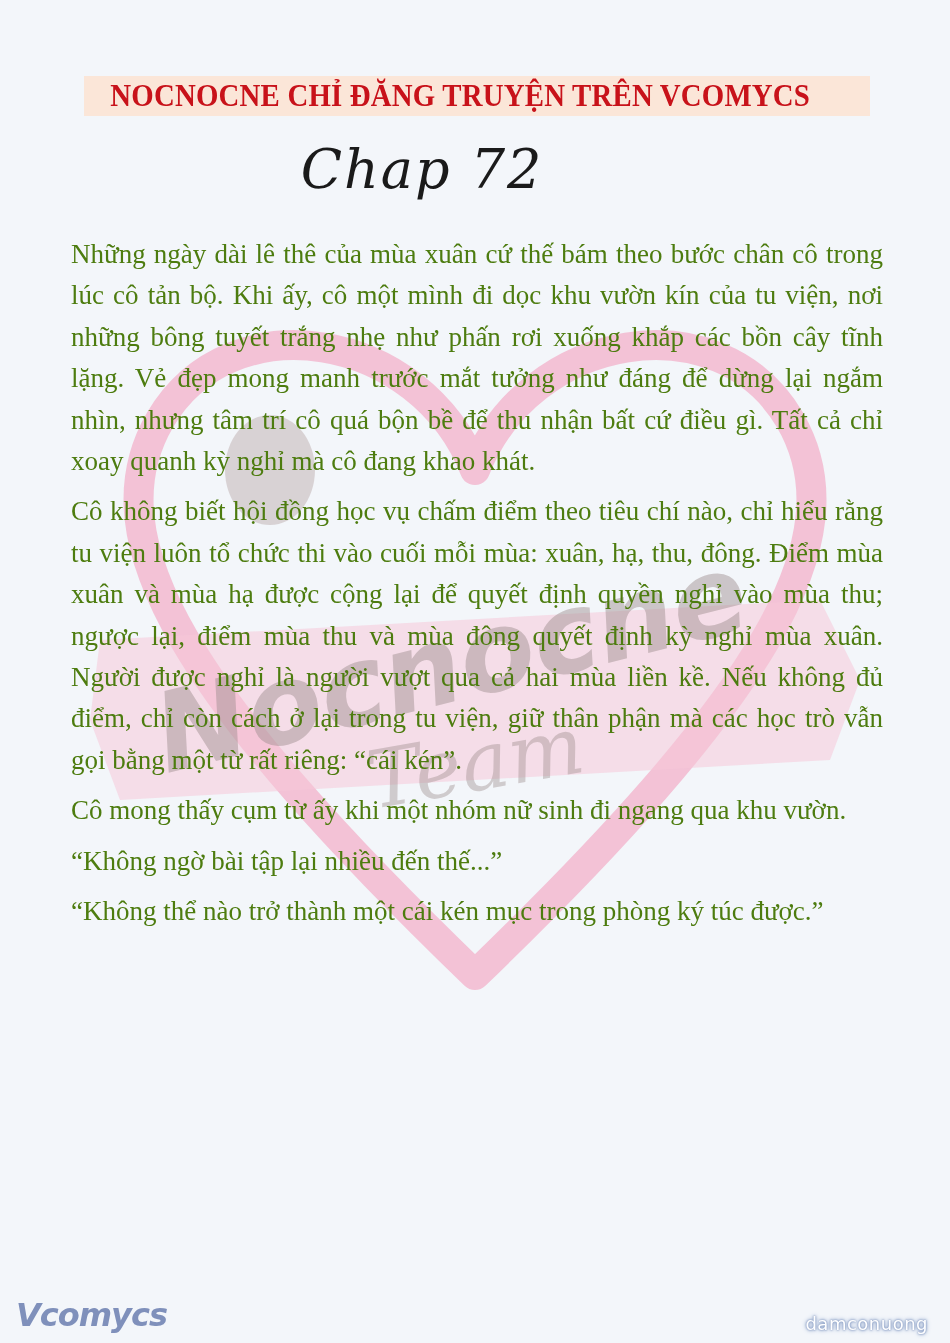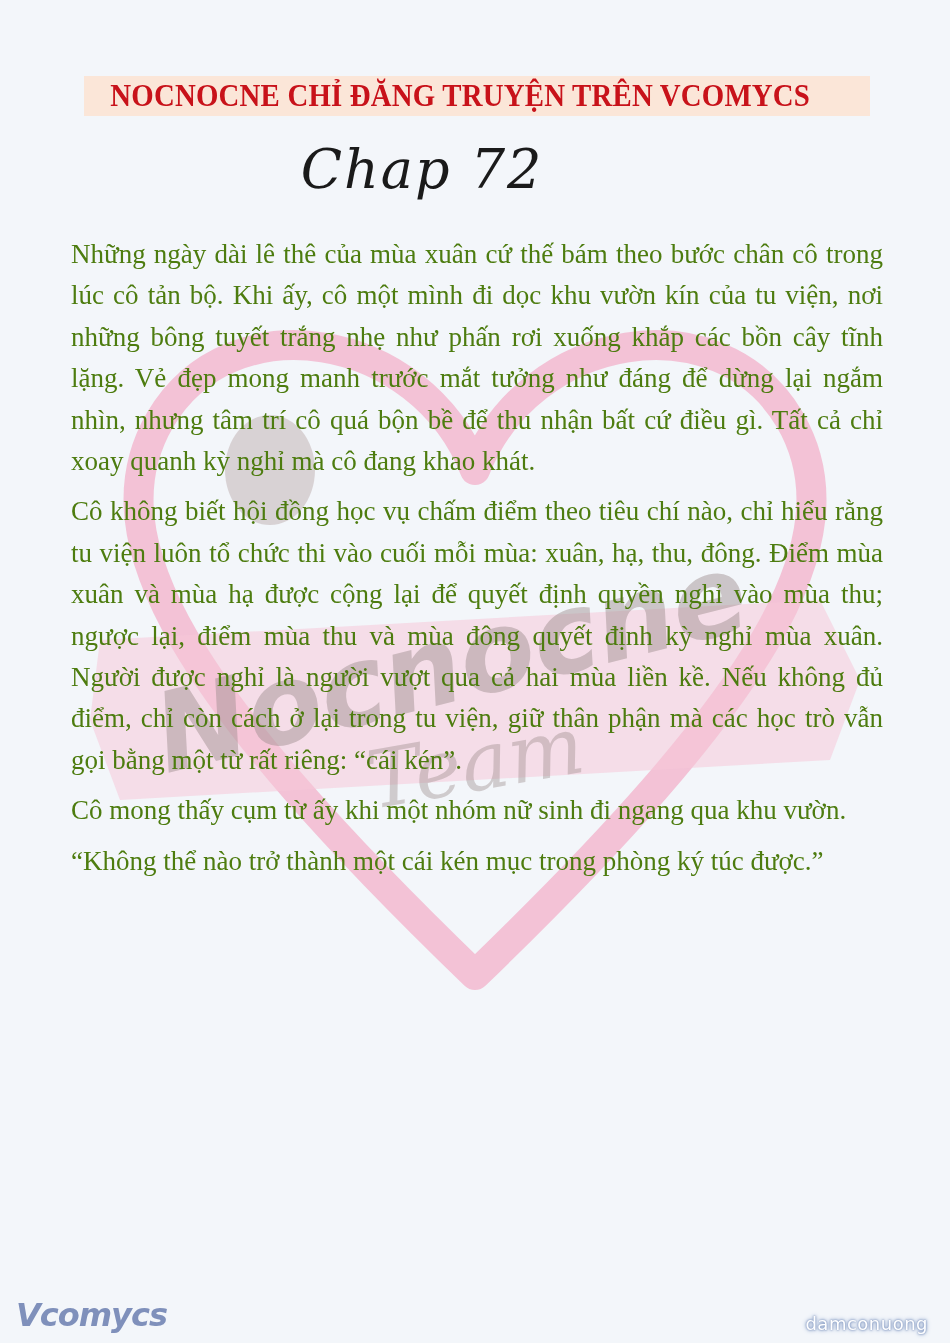--- a/index.html
+++ b/index.html
@@ -59,18 +59,19 @@
   <div class="banner">
     <span>NOCNOCNE CHỈ ĐĂNG TRUYỆN TRÊN VCOMYCS</span>
   </div>
 
   <div class="chapter-title">Chap 72</div>
 
   <div class="body-text">
     <p>Những ngày dài lê thê của mùa xuân cứ thế bám theo bước chân cô trong lúc cô tản bộ. Khi ấy, cô một mình đi dọc khu vườn kín của tu viện, nơi những bông tuyết trắng nhẹ như phấn rơi xuống khắp các bồn cây tĩnh lặng. Vẻ đẹp mong manh trước mắt tưởng như đáng để dừng lại ngắm nhìn, nhưng tâm trí cô quá bộn bề để thu nhận bất cứ điều gì. Tất cả chỉ xoay quanh kỳ nghỉ mà cô đang khao khát.</p>
     <p>Cô không biết hội đồng học vụ chấm điểm theo tiêu chí nào, chỉ hiểu rằng tu viện luôn tổ chức thi vào cuối mỗi mùa: xuân, hạ, thu, đông. Điểm mùa xuân và mùa hạ được cộng lại để quyết định quyền nghỉ vào mùa thu; ngược lại, điểm mùa thu và mùa đông quyết định kỳ nghỉ mùa xuân. Người được nghỉ là người vượt qua cả hai mùa liền kề. Nếu không đủ điểm, chỉ còn cách ở lại trong tu viện, giữ thân phận mà các học trò vẫn gọi bằng một từ rất riêng: “cái kén”.</p>
     <p>Cô mong thấy cụm từ ấy khi một nhóm nữ sinh đi ngang qua khu vườn.</p>
+    <p>“Không ngờ bài tập lại nhiều đến thế...”</p>
     <p>“Không thể nào trở thành một cái kén mục trong phòng ký túc được.”</p>
   </div>
 
   <div class="footer-logo">Vcomycs</div>
   <div class="footer-credit">damconuong</div>
 </div>
 
 </body></html>

